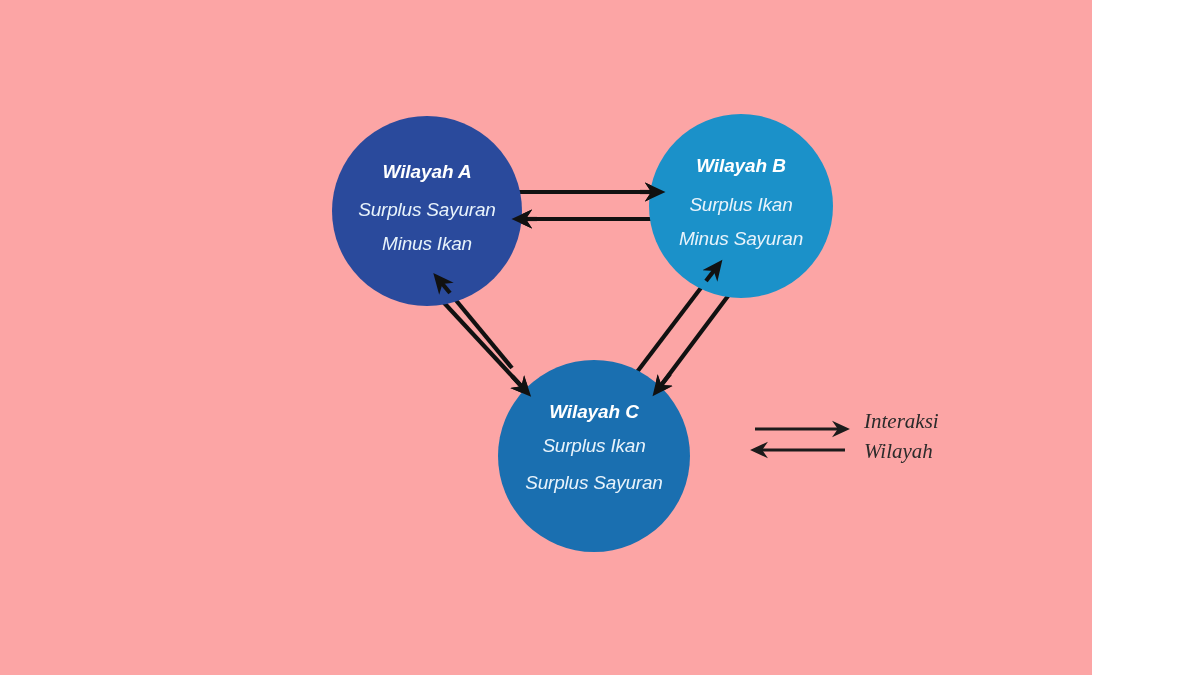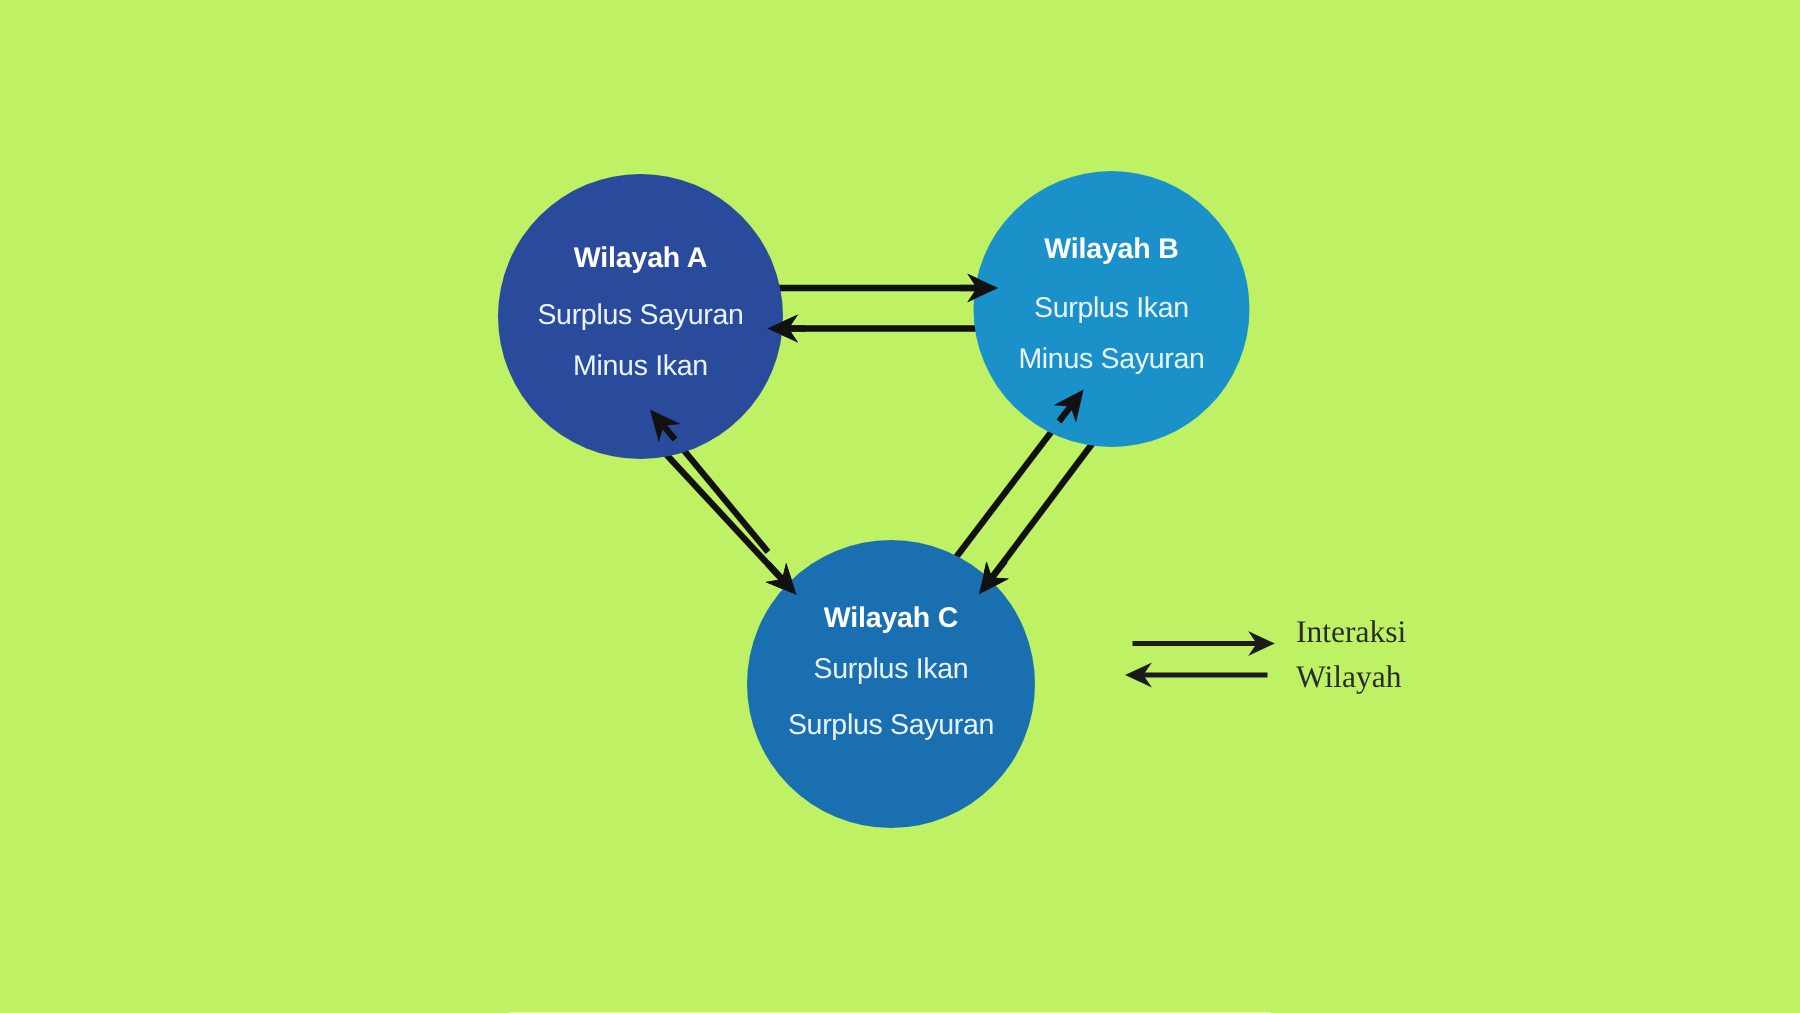--- a/index.html
+++ b/index.html
@@ -5,23 +5,24 @@
   * { box-sizing: border-box; }
   html, body {
     margin: 0; padding: 0;
     width: 1200px; height: 675px;
     background: #ffffff;
     font-family: "Liberation Sans", sans-serif;
     overflow: hidden;
   }
   #stage {
     position: relative;
-    width: 1200px;
+    width: 1092px;
     height: 675px;
-    background: #bef264;
+    background: #fca5a5;
+    font-style: italic;
   }
   #diagram-svg {
     position: absolute;
     left: 0; top: 0;
     width: 1200px;
     height: 675px;
     display: block;
   }
   .node-circle { stroke: none; }
   .node-label-title {

